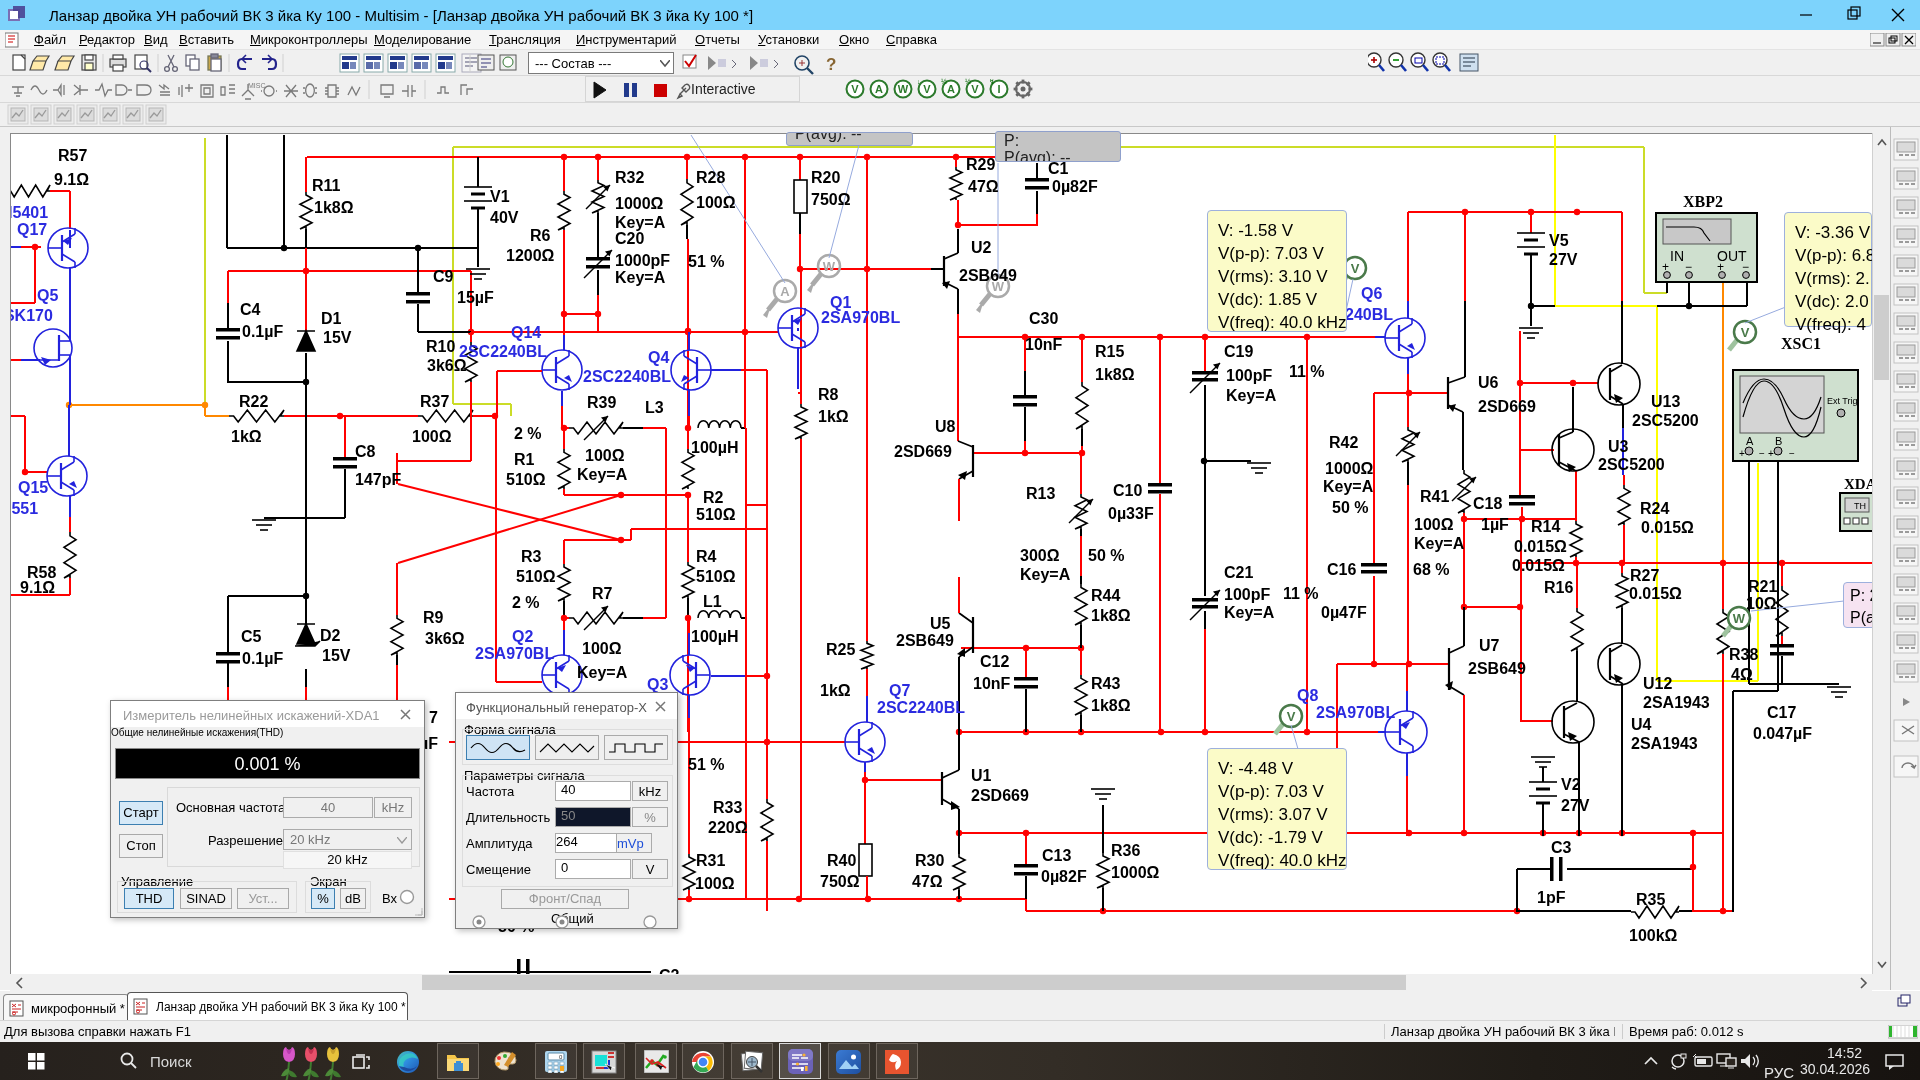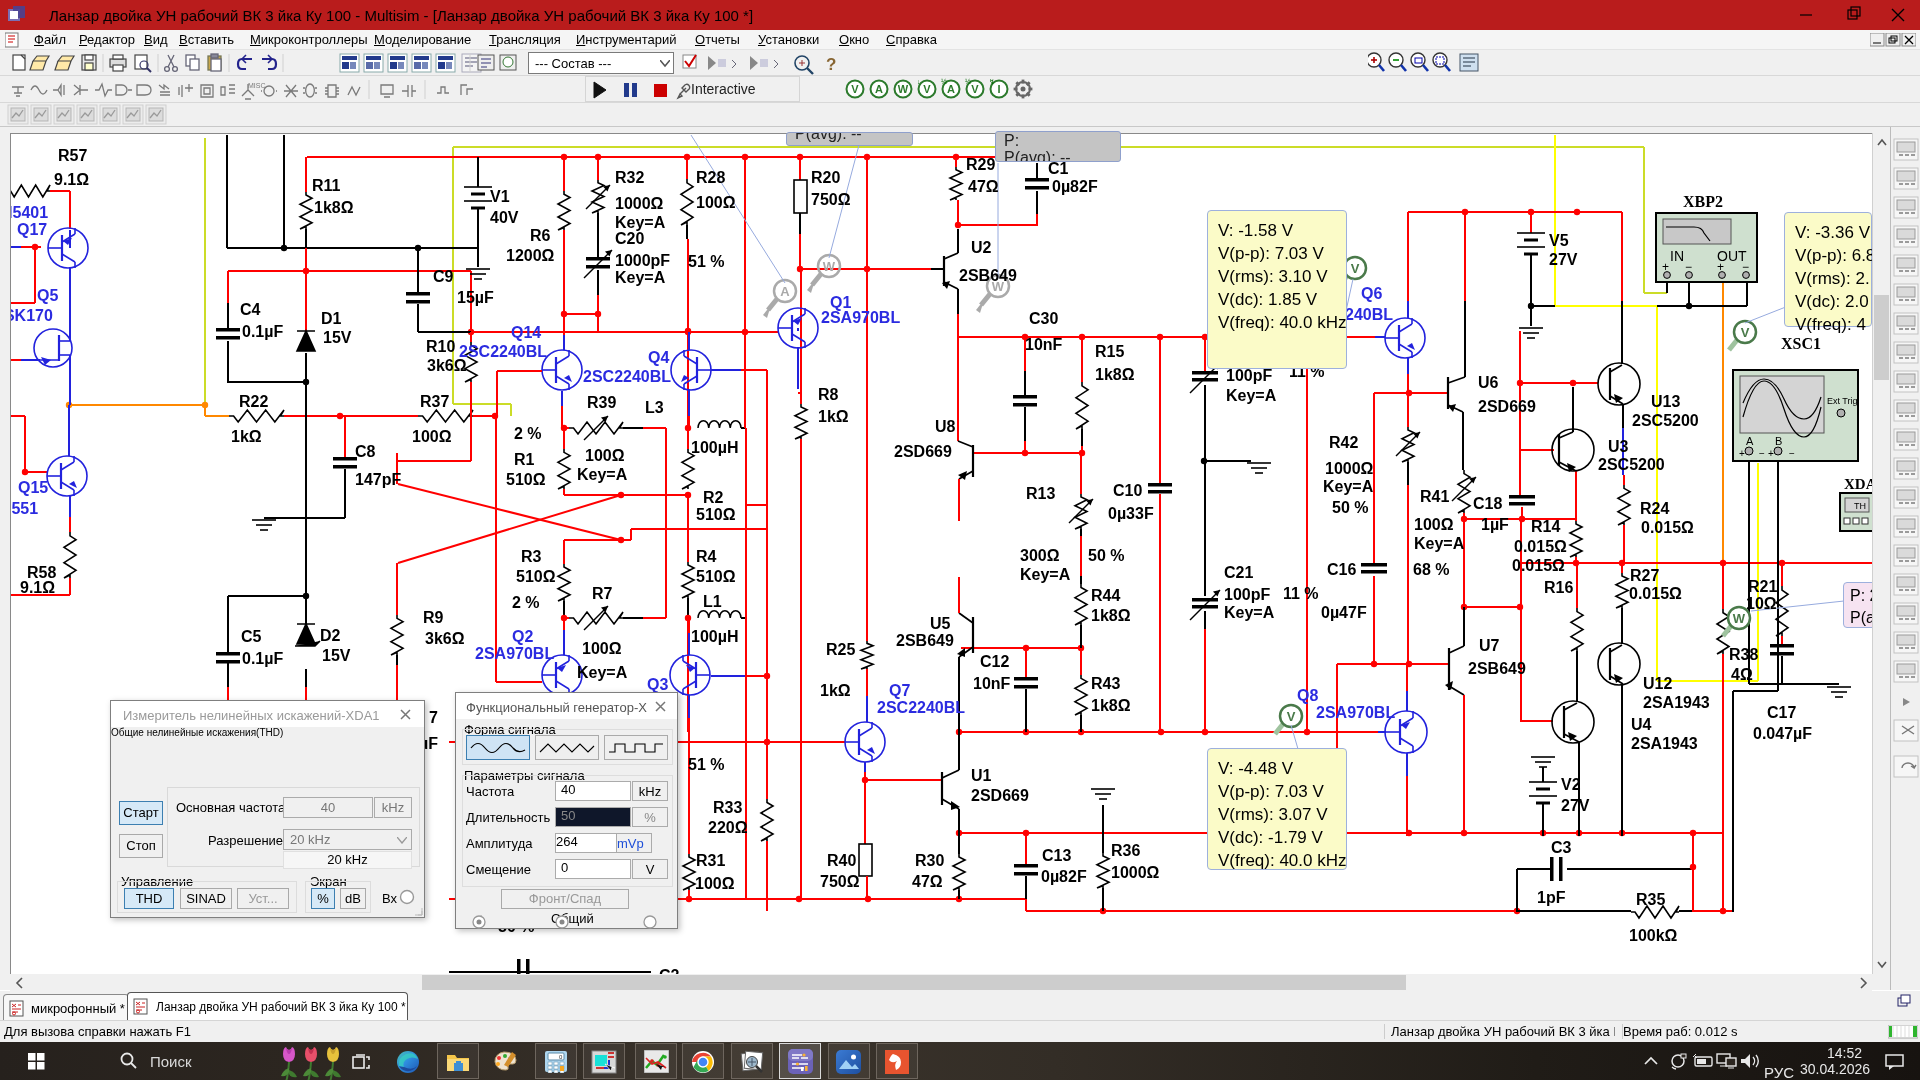--- a/index.html
+++ b/index.html
@@ -1,16 +1,16 @@
 <!DOCTYPE html>
 <html><head><meta charset="utf-8"><style>
 *{margin:0;padding:0;box-sizing:border-box}
 html,body{width:1920px;height:1080px;overflow:hidden;font-family:"Liberation Sans",sans-serif;background:#fff}
 .abs{position:absolute}
-#titlebar{position:absolute;left:0;top:0;width:1920px;height:30px;background:#b91c1c;}
+#titlebar{position:absolute;left:0;top:0;width:1920px;height:30px;background:#7dd3fc;}
 #titlebar .tt{position:absolute;left:49px;top:7px;font-size:15px;color:#000;white-space:nowrap}
 #menubar{position:absolute;left:0;top:30px;width:1920px;height:20px;background:#f5f5f5;border-bottom:1px solid #e3e3e3;font-size:13px}
 #menubar span{position:absolute;top:2px}
 .tb{position:absolute;background:#f0f0f0}
 #tb1{left:0;top:50px;width:1920px;height:26px;border-bottom:1px solid #d8d8d8}
 #tb2{left:0;top:76px;width:1920px;height:27px;border-bottom:1px solid #d8d8d8}
 #tb3{left:0;top:103px;width:1920px;height:24px;border-bottom:1px solid #c8c8c8}
 #canvasframe{position:absolute;left:0;top:127px;width:1920px;height:863px;background:#f0f0f0}
 #canvas{position:absolute;left:10px;top:133px;width:1862px;height:841px;background:#fff;border-left:1px solid #898989;border-top:1px solid #898989}
 #vscroll{position:absolute;left:1872px;top:133px;width:18px;height:841px;background:#f0f0f0;border-left:1px solid #d0d0d0;z-index:45}
@@ -1266,32 +1266,33 @@
 <text x="428" y="722" fill="#000" font-size="16" font-weight="bold" font-family="&quot;Liberation Sans&quot;,sans-serif" text-anchor="start">7</text>
 <text x="418" y="748" fill="#000" font-size="16" font-weight="bold" font-family="&quot;Liberation Sans&quot;,sans-serif" text-anchor="start">µF</text>
 <text x="1682" y="206" fill="#000" font-size="16" font-weight="bold" font-family="&quot;Liberation Serif&quot;,serif" text-anchor="start">XBP2</text>
 <text x="1780" y="348" fill="#000" font-size="16" font-weight="bold" font-family="&quot;Liberation Serif&quot;,serif" text-anchor="start">XSC1</text>
 <text x="1843" y="488" fill="#000" font-size="15" font-weight="bold" font-family="&quot;Liberation Serif&quot;,serif" text-anchor="start">XDА</text>
     </svg></div>
 <div class="tipgray" style="left:786px;top:132px;width:127px;height:14px">
     <div style="margin-top:-8px;padding-left:8px">P(avg): --</div>
   </div>
 <div class="tipgray" style="left:995px;top:131px;width:126px;height:31px;line-height:17px;padding:0 8px">P:<br>P(avg): --</div>
-<div class="tipyellow" style="left:1207px;top:210px;width:140px;height:159px">V: -1.58 V<br>V(p-p): 7.03 V<br>V(rms): 3.10 V<br>V(dc): 1.85 V<br>V(freq): 40.0 kHz</div>
+<div class="tipyellow" style="left:1207px;top:210px;width:140px;height:122px">V: -1.58 V<br>V(p-p): 7.03 V<br>V(rms): 3.10 V<br>V(dc): 1.85 V<br>V(freq): 40.0 kHz</div>
 <div class="tipyellow" style="left:1207px;top:748px;width:140px;height:122px">V: -4.48 V<br>V(p-p): 7.03 V<br>V(rms): 3.07 V<br>V(dc): -1.79 V<br>V(freq): 40.0 kHz</div>
 <div class="tipyellow" style="left:1784px;top:212px;width:88px;height:115px">V: -3.36 V<br>V(p-p): 6.8<br>V(rms): 2.<br>V(dc): 2.0<br>V(freq): 4</div>
 <div class="tipyellow" style="left:1843px;top:582px;width:76px;height:46px;background:#f6e3f1;font-size:16px;line-height:22px;padding:2px 6px">P: 2.83 W<br>P(avg): 1.4</div>
 <div class="dlg" id="dlg1" style="left:110px;top:700px;width:315px;height:218px">
     <div class="ttl">
       <span style="position:absolute;left:12px;top:7px;color:#9a9a9a;font-size:13px;white-space:nowrap">Измеритель нелинейных искажений-XDA1</span>
       <svg class="abs" style="left:288px;top:7px" width="14" height="14">
         <path d="M2,2 l9,9 M11,2 l-9,9" stroke="#777" stroke-width="1.5"></path>
       </svg>
     </div>
     <div class="abs" style="left:0;top:26px;width:313px;text-align:left;font-size:10px">Общие нелинейные искажения(THD)</div>
+    <div class="abs" style="left:4px;top:47px;width:305px;height:31px;background:#000;border:1px solid #888;color:#fff;font-size:18px;text-align:center;line-height:30px">0.001 %</div>
     <div class="btn btnsel" style="left:8px;top:100px;width:44px;height:24px;line-height:22px">Старт</div>
     <div class="btn" style="left:8px;top:133px;width:44px;height:24px;line-height:22px">Стоп</div>
     <div class="abs" style="left:56px;top:86px;width:253px;height:80px;border:1px solid #d9d9d9"></div>
     <span class="abs" style="left:65px;top:99px;font-size:13px">Основная частота.</span>
     <div class="ibx" style="left:172px;top:96px;width:90px;height:21px;text-align:center;line-height:20px;color:#777">40</div>
     <div class="ibx" style="left:263px;top:96px;width:38px;height:21px;text-align:center;line-height:20px;color:#777">kHz</div>
     <span class="abs" style="left:97px;top:132px;font-size:13px">Разрешение.</span>
     <div class="ibx" style="left:172px;top:128px;width:129px;height:21px;line-height:20px;color:#777"><span style="margin-left:6px">20 kHz</span><svg class="abs" style="right:4px;top:7px" width="10" height="7">
         <path d="M0,0 l5,6 l5,-6" fill="none" stroke="#999" stroke-width="1.4"></path>
       </svg></div>
@@ -1461,21 +1462,21 @@
         <rect x="1" y="1" width="13" height="15" fill="#fff" stroke="#555"></rect>
         <path d="M3,4 l4,3 m0,-3 l-4,3 m6,-2 h3 M3,9 h9 M3,12 h6" stroke="#c22" stroke-width="1"></path>
         <circle cx="5" cy="13.5" r="1.5" fill="none" stroke="#c22"></circle>
       </svg>
       <span class="abs" style="left:28px;top:7px;font-size:12px;white-space:nowrap">Ланзар двойка УН рабочий ВК 3 йка Ку 100 *</span>
     </div>
   </div>
 <div id="statusbar">
     <span class="abs" style="left:4px;top:3px">Для вызова справки нажать F1</span>
     <span class="abs" style="left:1384px;top:3px;border-left:1px solid #ccc;padding-left:6px;width:231px;overflow:hidden;white-space:nowrap;display:inline-block">Ланзар двойка УН рабочий ВК 3 йка Ку 10</span>
-    <span class="abs" style="left:1622px;top:3px;border-left:1px solid #ccc;">Время раб: 0.012 s</span>
+    <span class="abs" style="left:1622px;top:3px;border-left:1px solid #ccc;padding-left:6px">Время раб: 0.012 s</span>
     <svg class="abs" style="left:1888px;top:4px" width="30" height="14">
       <rect x="0" y="0" width="30" height="13" fill="#fff" stroke="#aaa"></rect>
       <rect x="1" y="1" width="3" height="11" fill="#2fb52f"></rect>
       <rect x="25" y="1" width="4" height="11" fill="#2fb52f"></rect>
       <line x1="5" y1="1" x2="5" y2="12" stroke="#ddd"></line>
       <line x1="9" y1="1" x2="9" y2="12" stroke="#ddd"></line>
       <line x1="13" y1="1" x2="13" y2="12" stroke="#ddd"></line>
       <line x1="17" y1="1" x2="17" y2="12" stroke="#ddd"></line>
       <line x1="21" y1="1" x2="21" y2="12" stroke="#ddd"></line>
     </svg>

